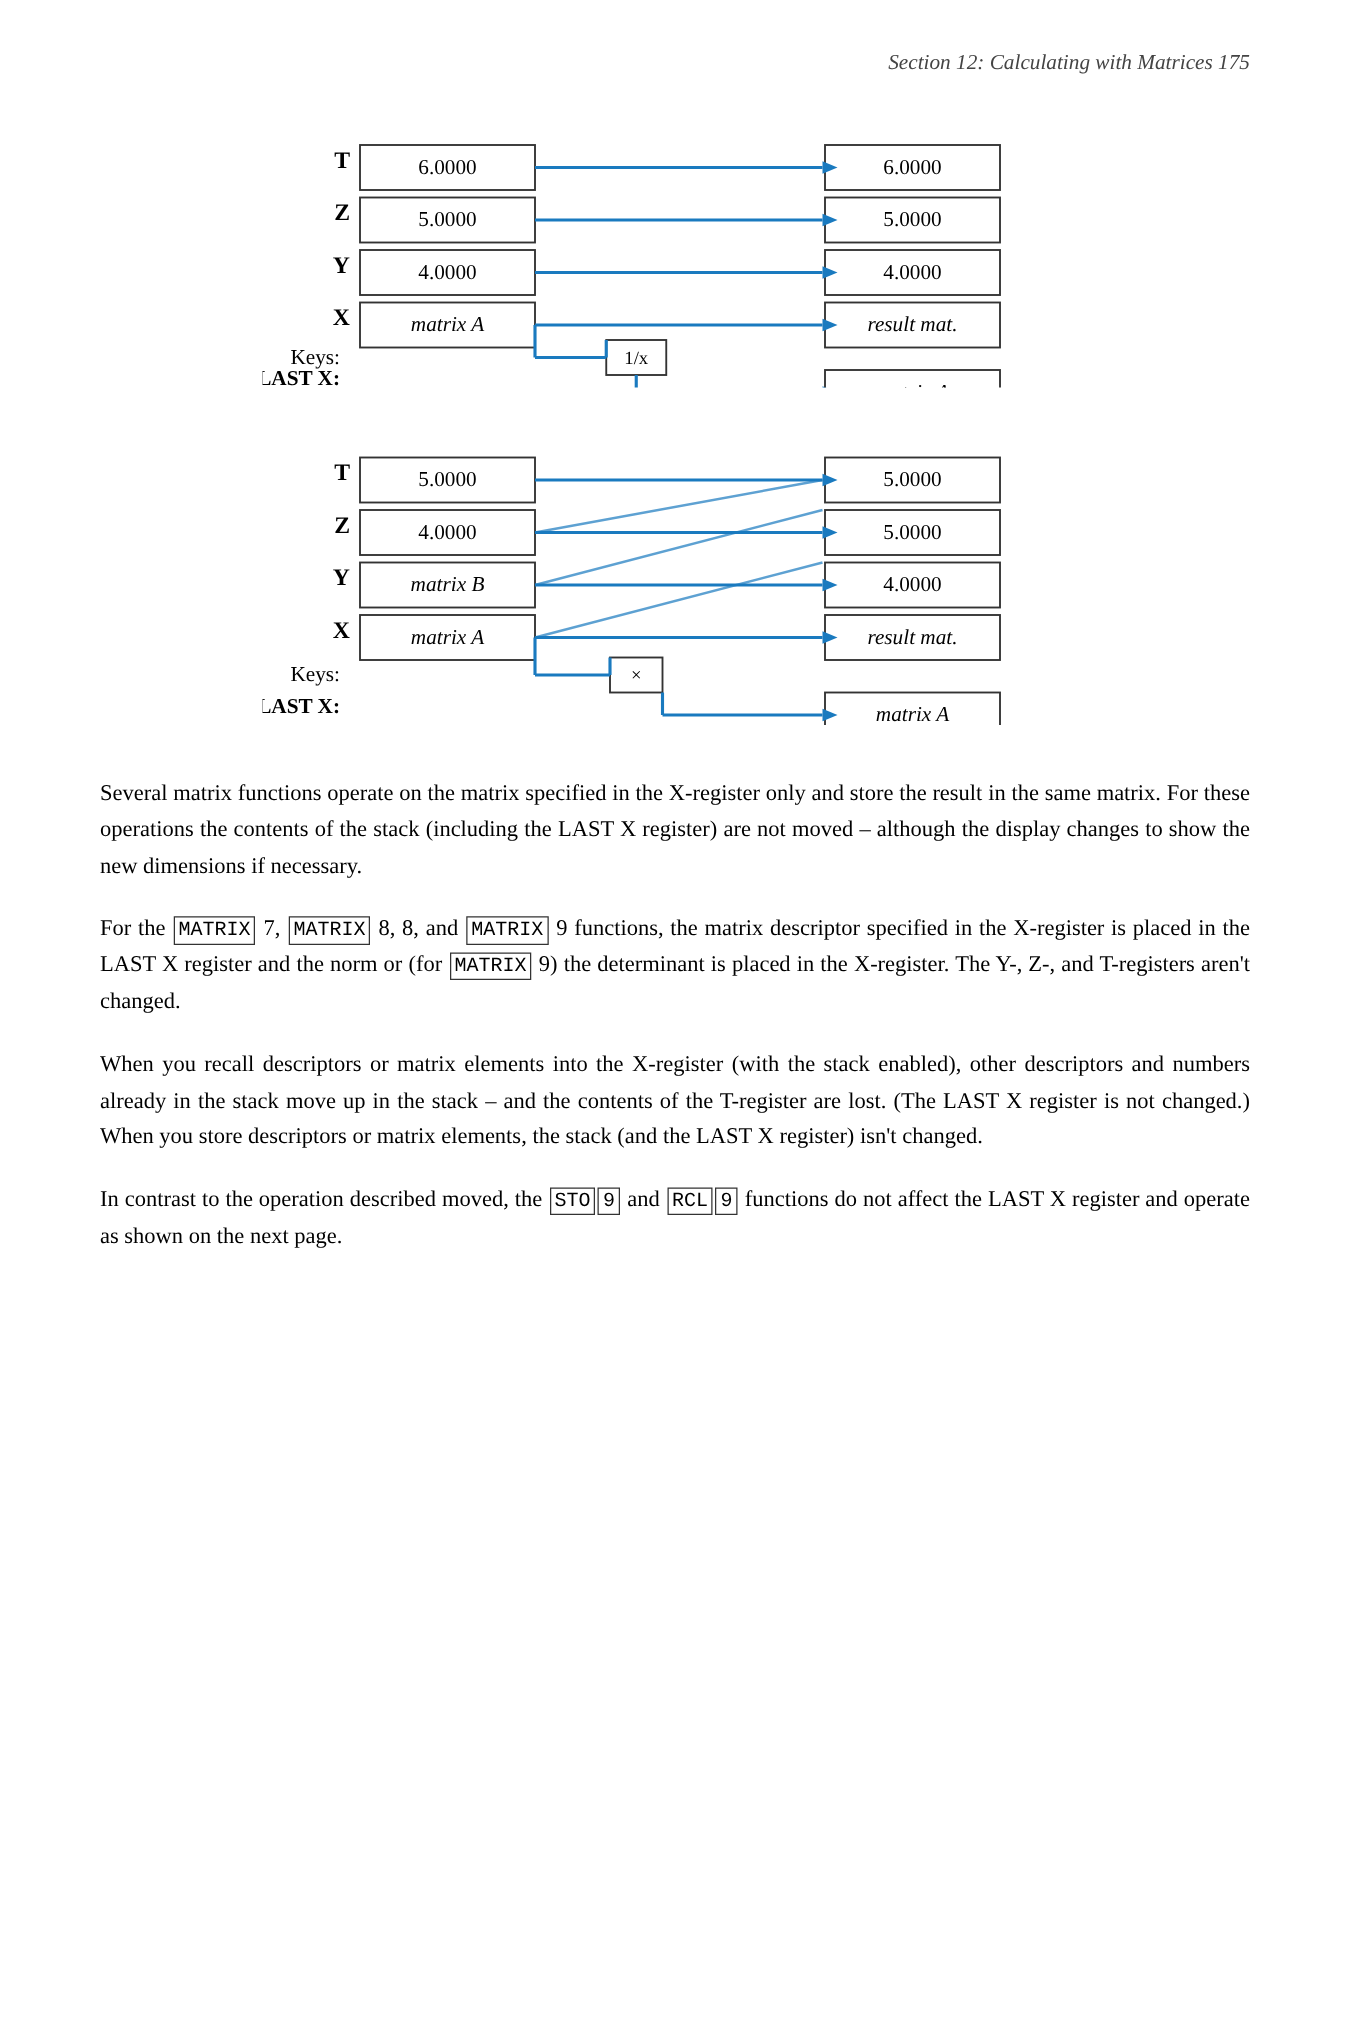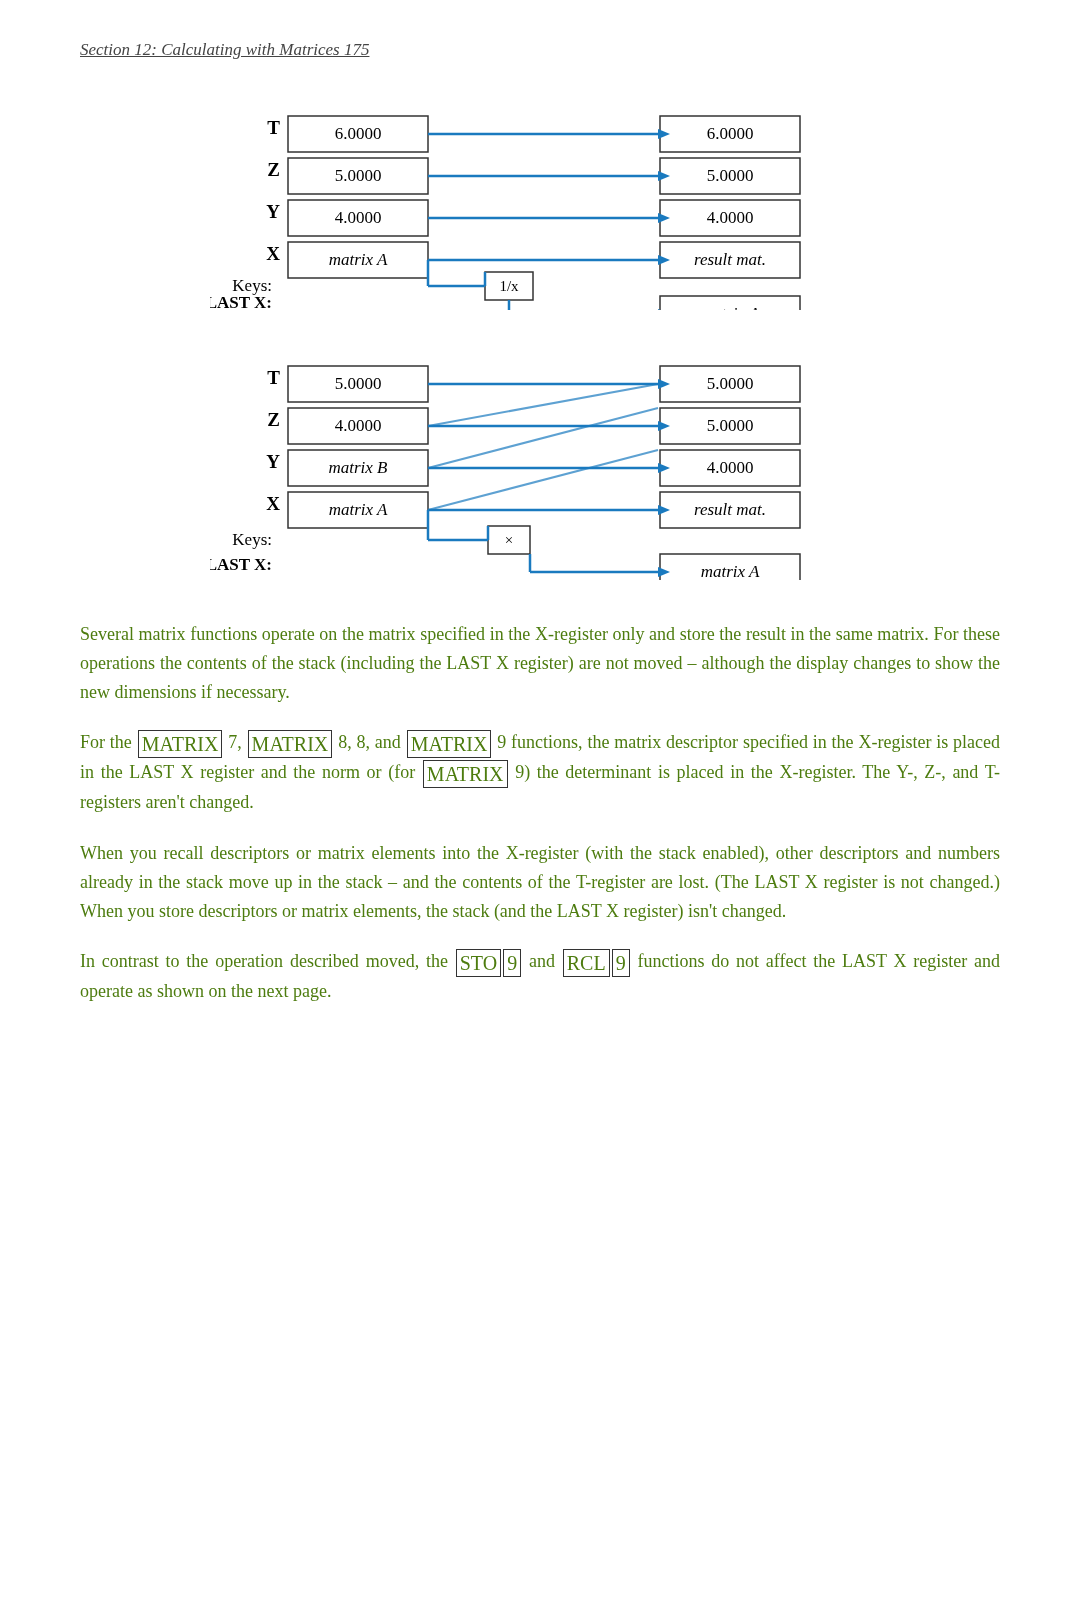--- a/index.html
+++ b/index.html
@@ -6,51 +6,51 @@
     body {
       background: #fff;
       font-family: 'Times New Roman', Times, serif;
       font-size: 18px;
       color: #111;
       width: 1080px;
       min-height: 1620px;
       padding: 40px 80px 60px 80px;
     }
     .page-header {
+      text-align: right;
       font-size: 17px;
       color: #444;
       margin-bottom: 40px;
       font-style: italic;
-      text-decoration: underline;
     }
     .diagram-section {
       margin: 30px auto 40px auto;
       display: flex;
       flex-direction: column;
       align-items: center;
     }
     
     .diagram-svg {
       display: block;
       margin: 0 auto;
     }
     
     .text-body {
       font-size: 18px;
       line-height: 1.6;
       text-align: justify;
       margin-bottom: 22px;
-      color: #4d7c0f;
+      color: #000000;
     }
     .inline-box {
       display: inline-block;
       border: 1.5px solid #333;
       padding: 0px 3px;
-      font-size: 20px;
-      font-family: Liberation Serif, serif;
+      font-size: 16px;
+      font-family: Liberation Mono, monospace;
       vertical-align: middle;
       line-height: 1.3;
       margin: 0 1px;
     }
   </style>
 </head>
 <body>
 
 <div class="page-header">
   <span>Section 12: Calculating with Matrices    175</span>

